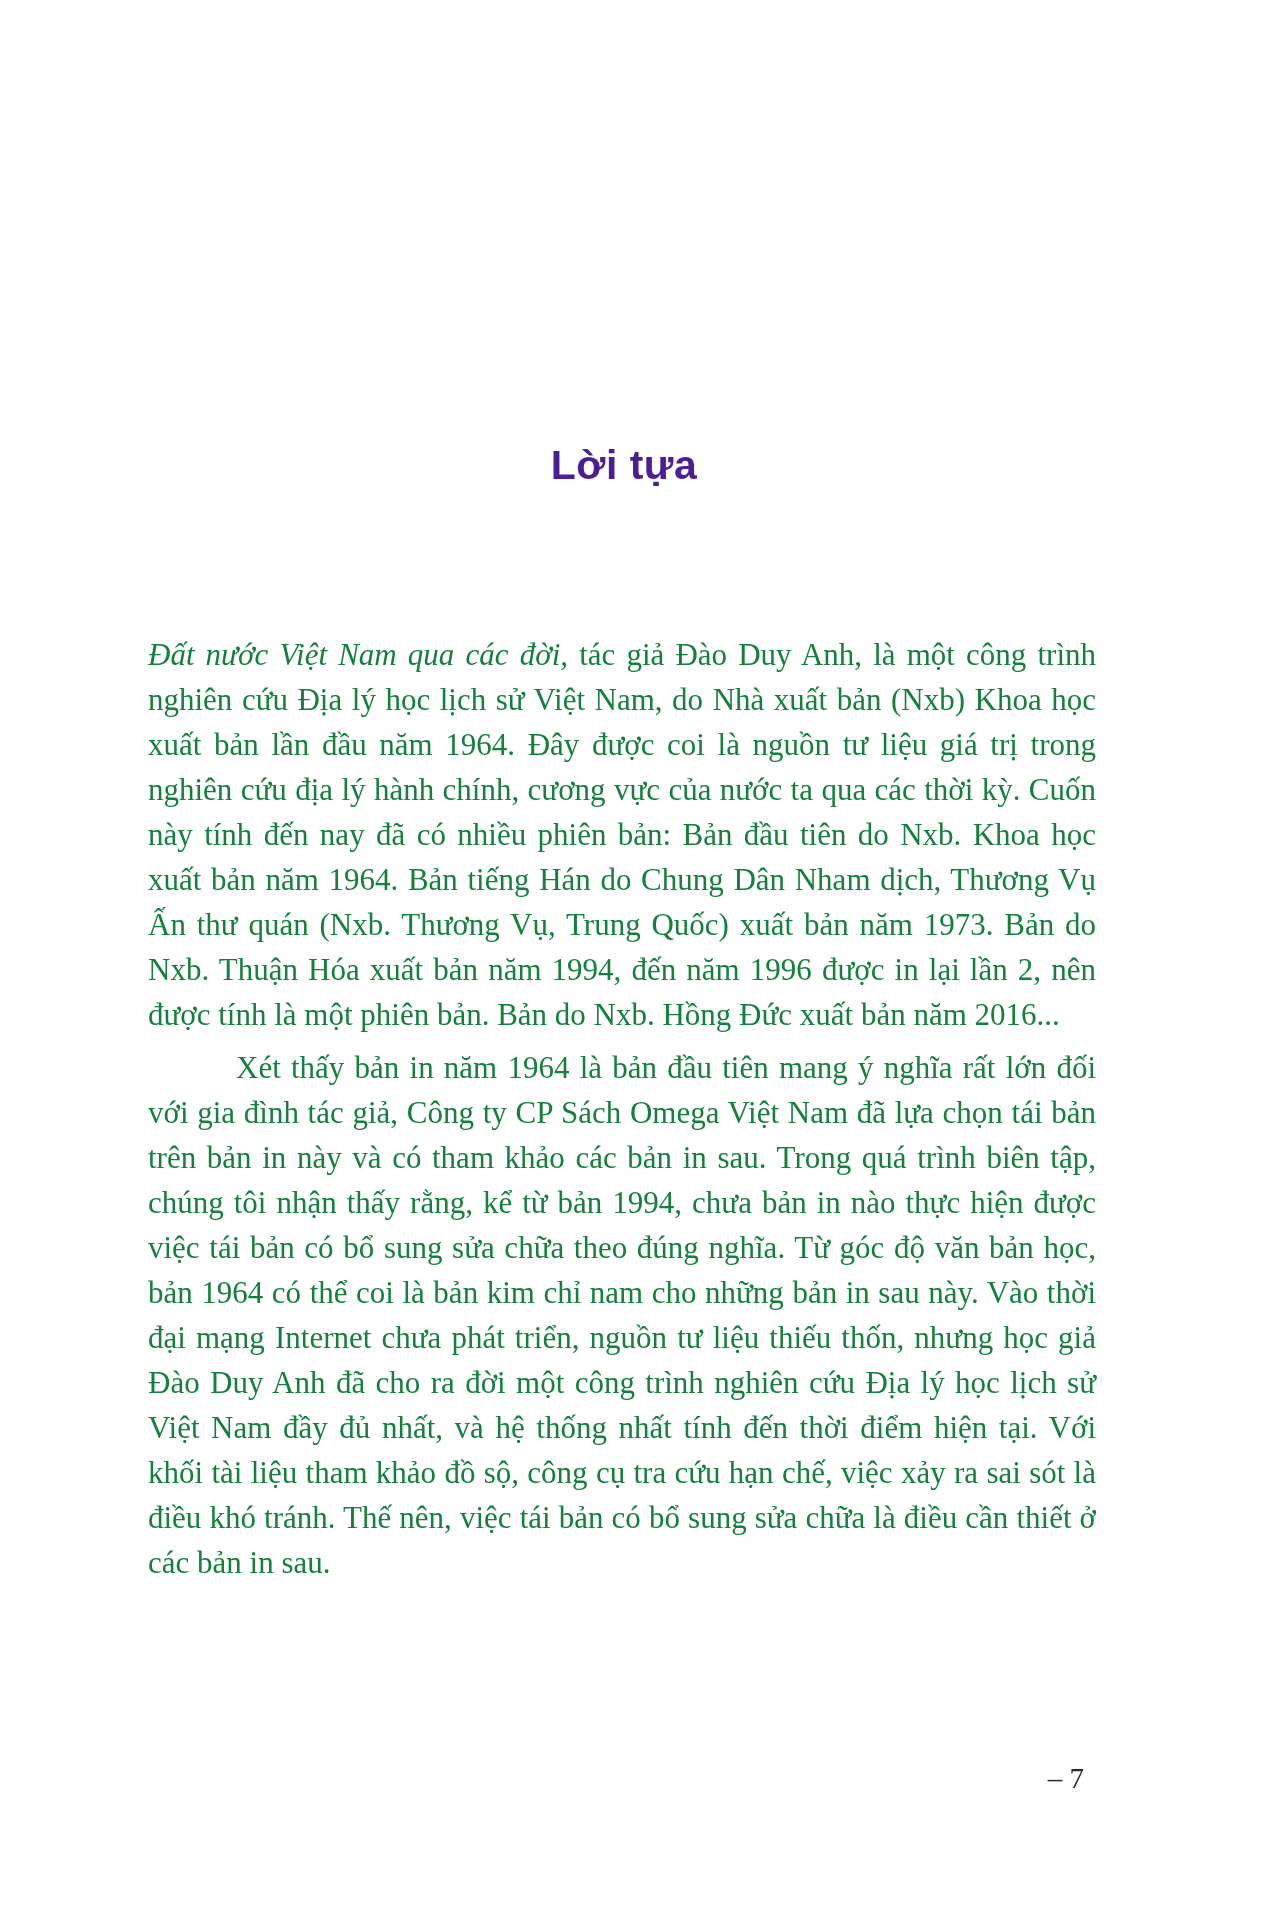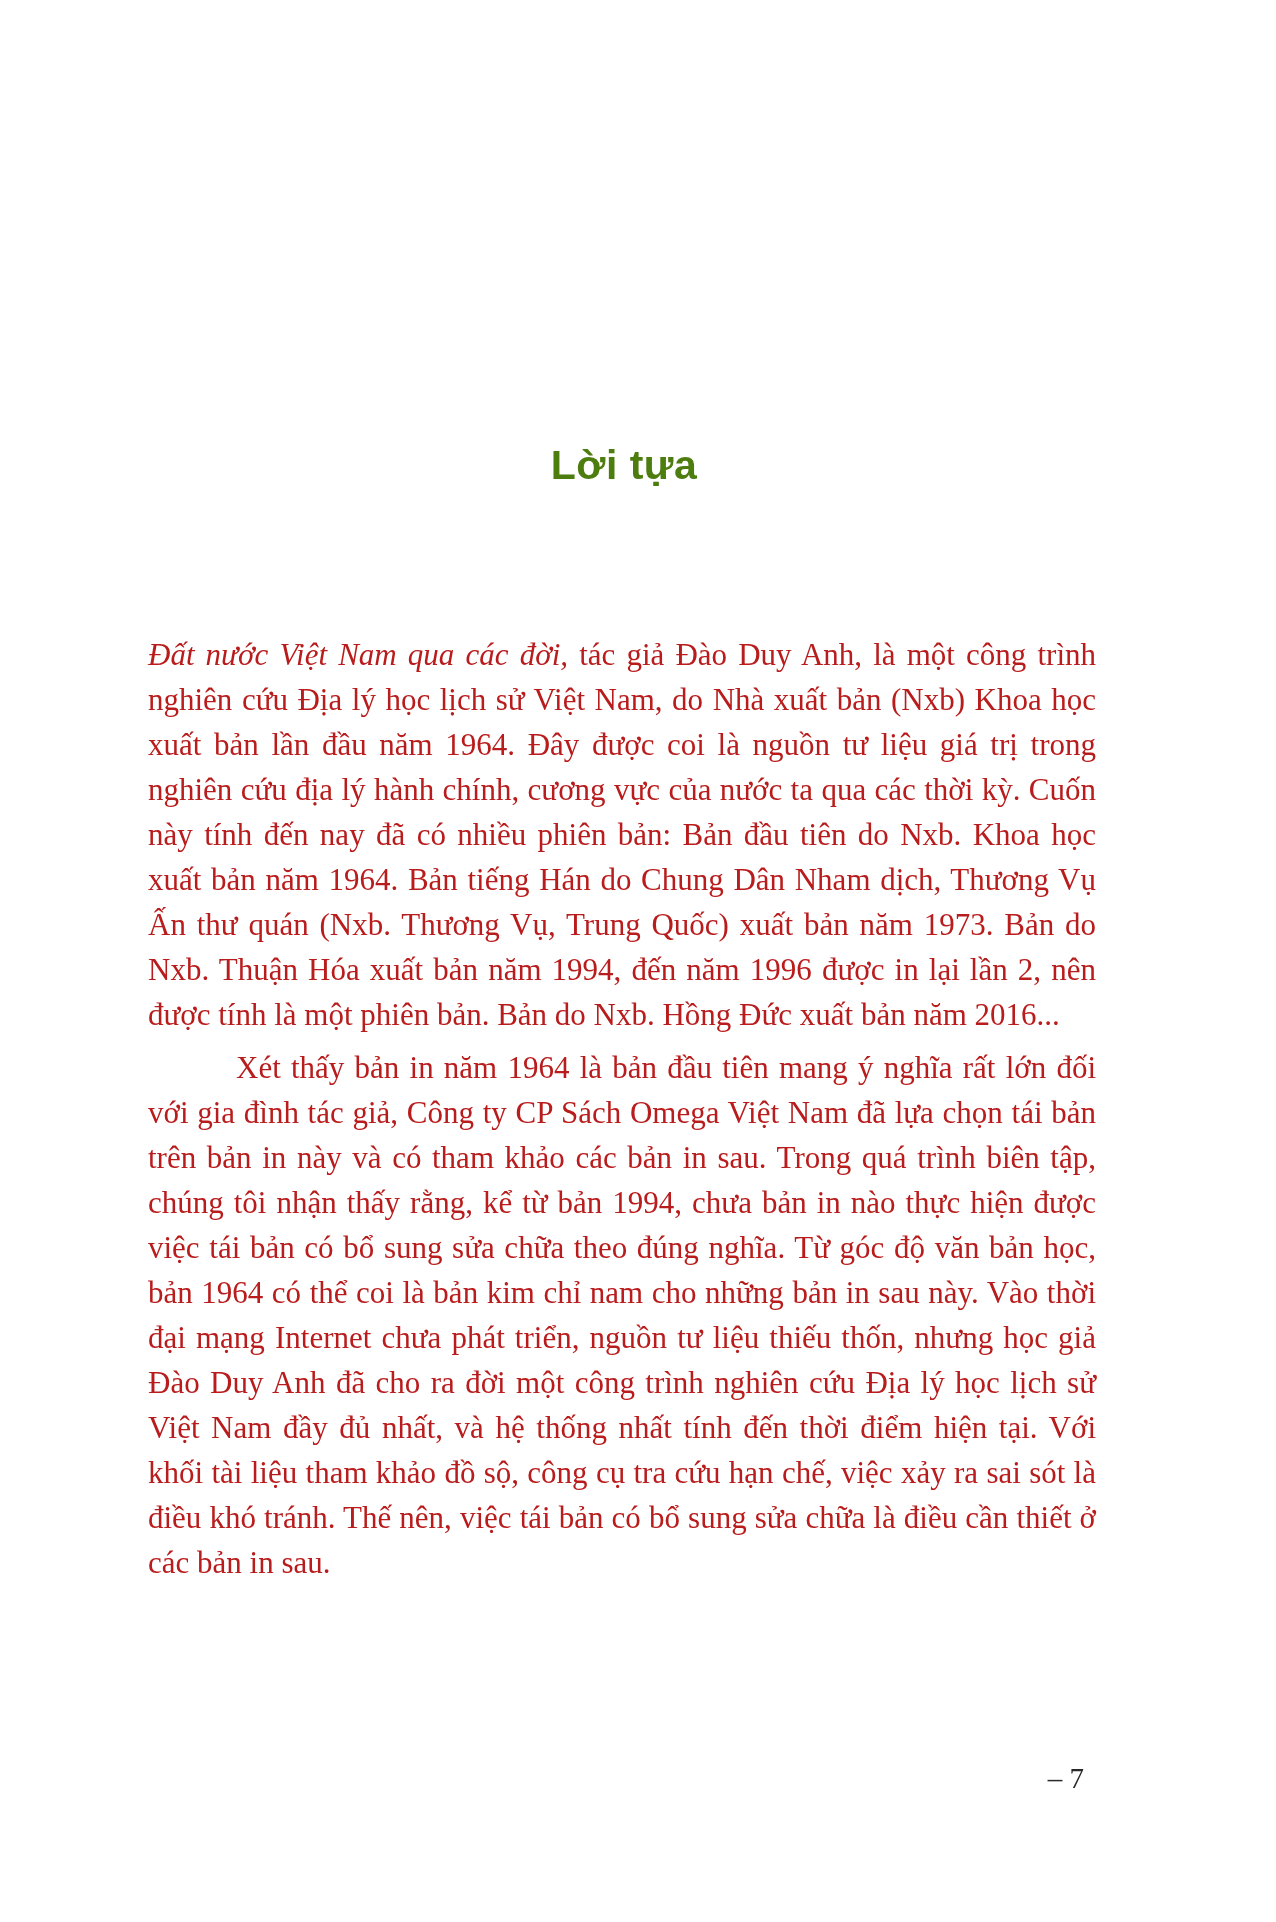--- a/index.html
+++ b/index.html
@@ -17,31 +17,31 @@
   .title {
     position: absolute;
     top: 415px;
     left: 148px;
     width: 952px;
     text-align: center;
     font-family: "Liberation Sans", "DejaVu Sans", sans-serif;
     font-weight: 700;
     font-size: 41px;
     letter-spacing: 0.5px;
-    color: #4d7c0f;
+    color: #4c1d95;
   }
   .body-text {
     position: absolute;
     top: 632px;
     left: 148px;
     width: 948px;
     font-family: "Liberation Serif", "DejaVu Serif", serif;
     font-size: 31px;
     line-height: 45px;
-    color: #b91c1c;
+    color: #15803d;
     text-align: justify;
   }
   .para {
     margin: 0;
   }
   .para + .para {
     margin-top: 8px;
     text-indent: 88px;
   }
   .para em {

